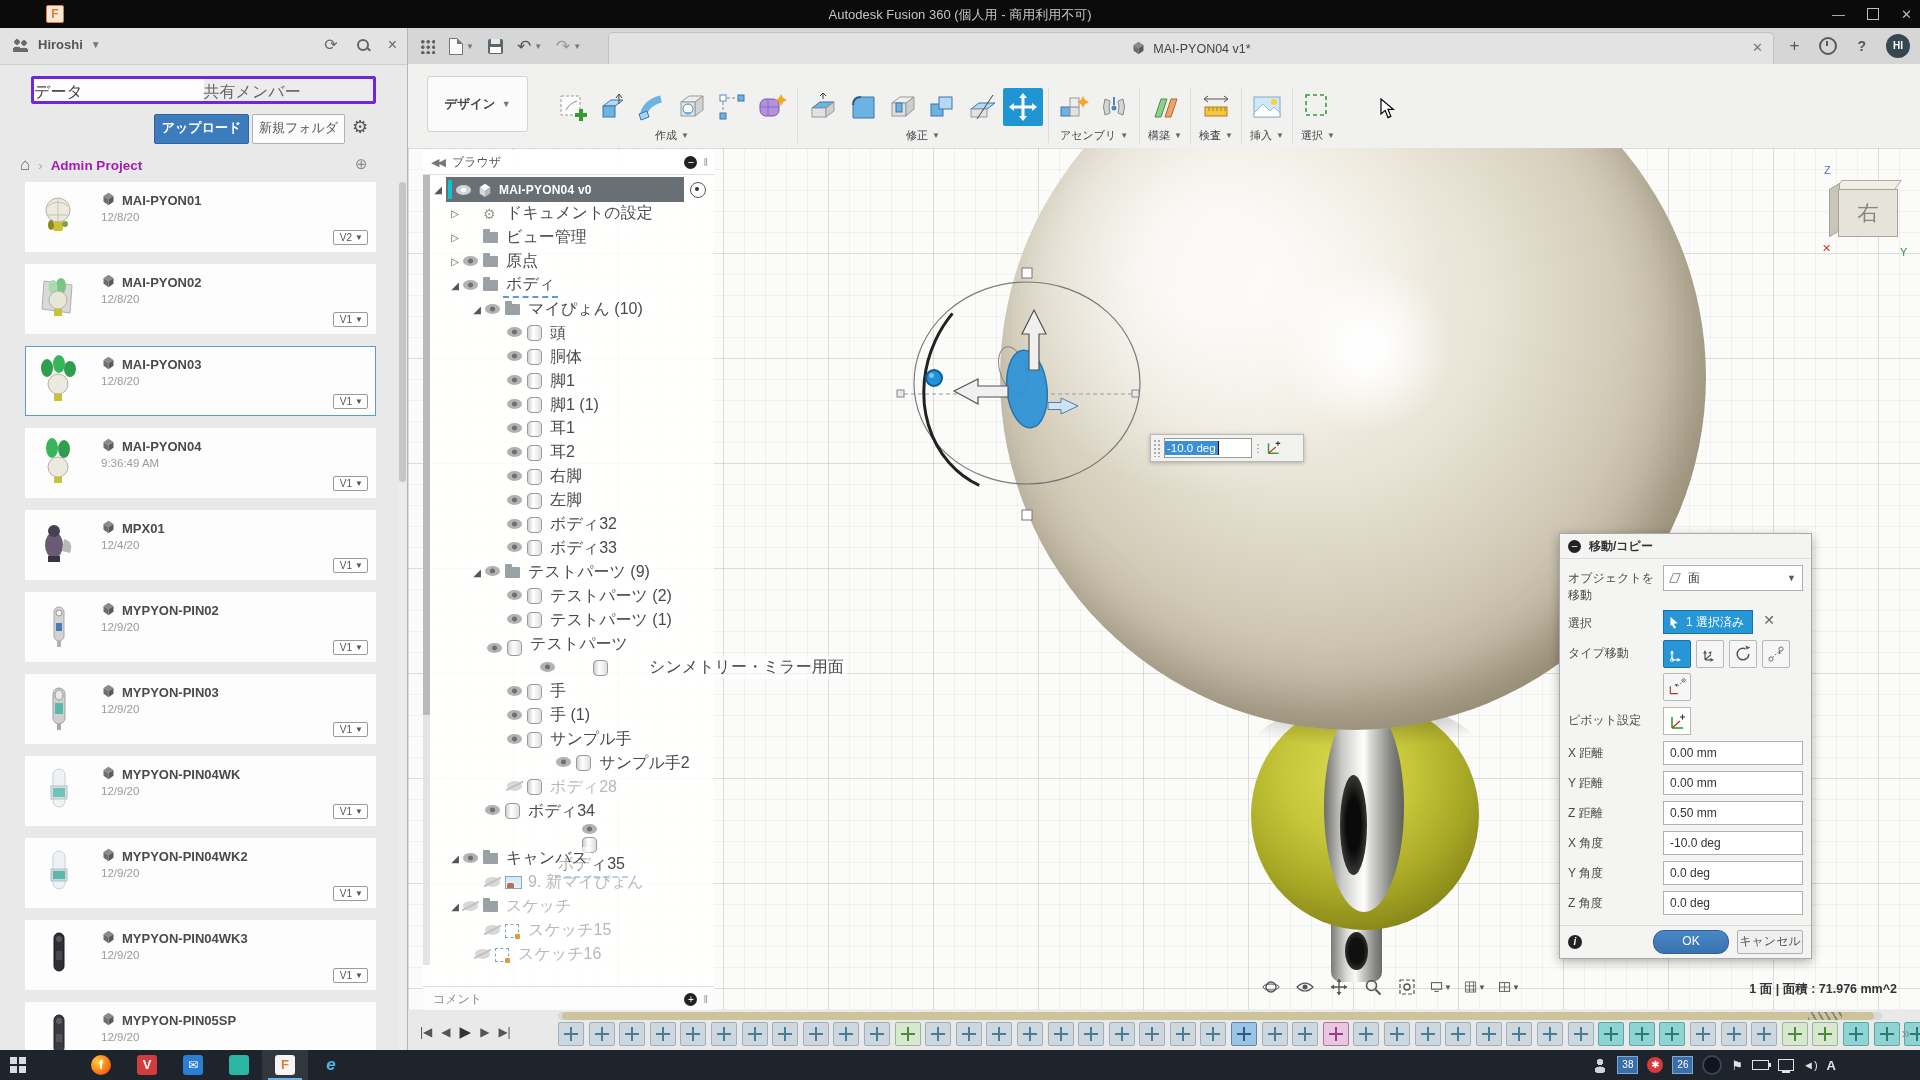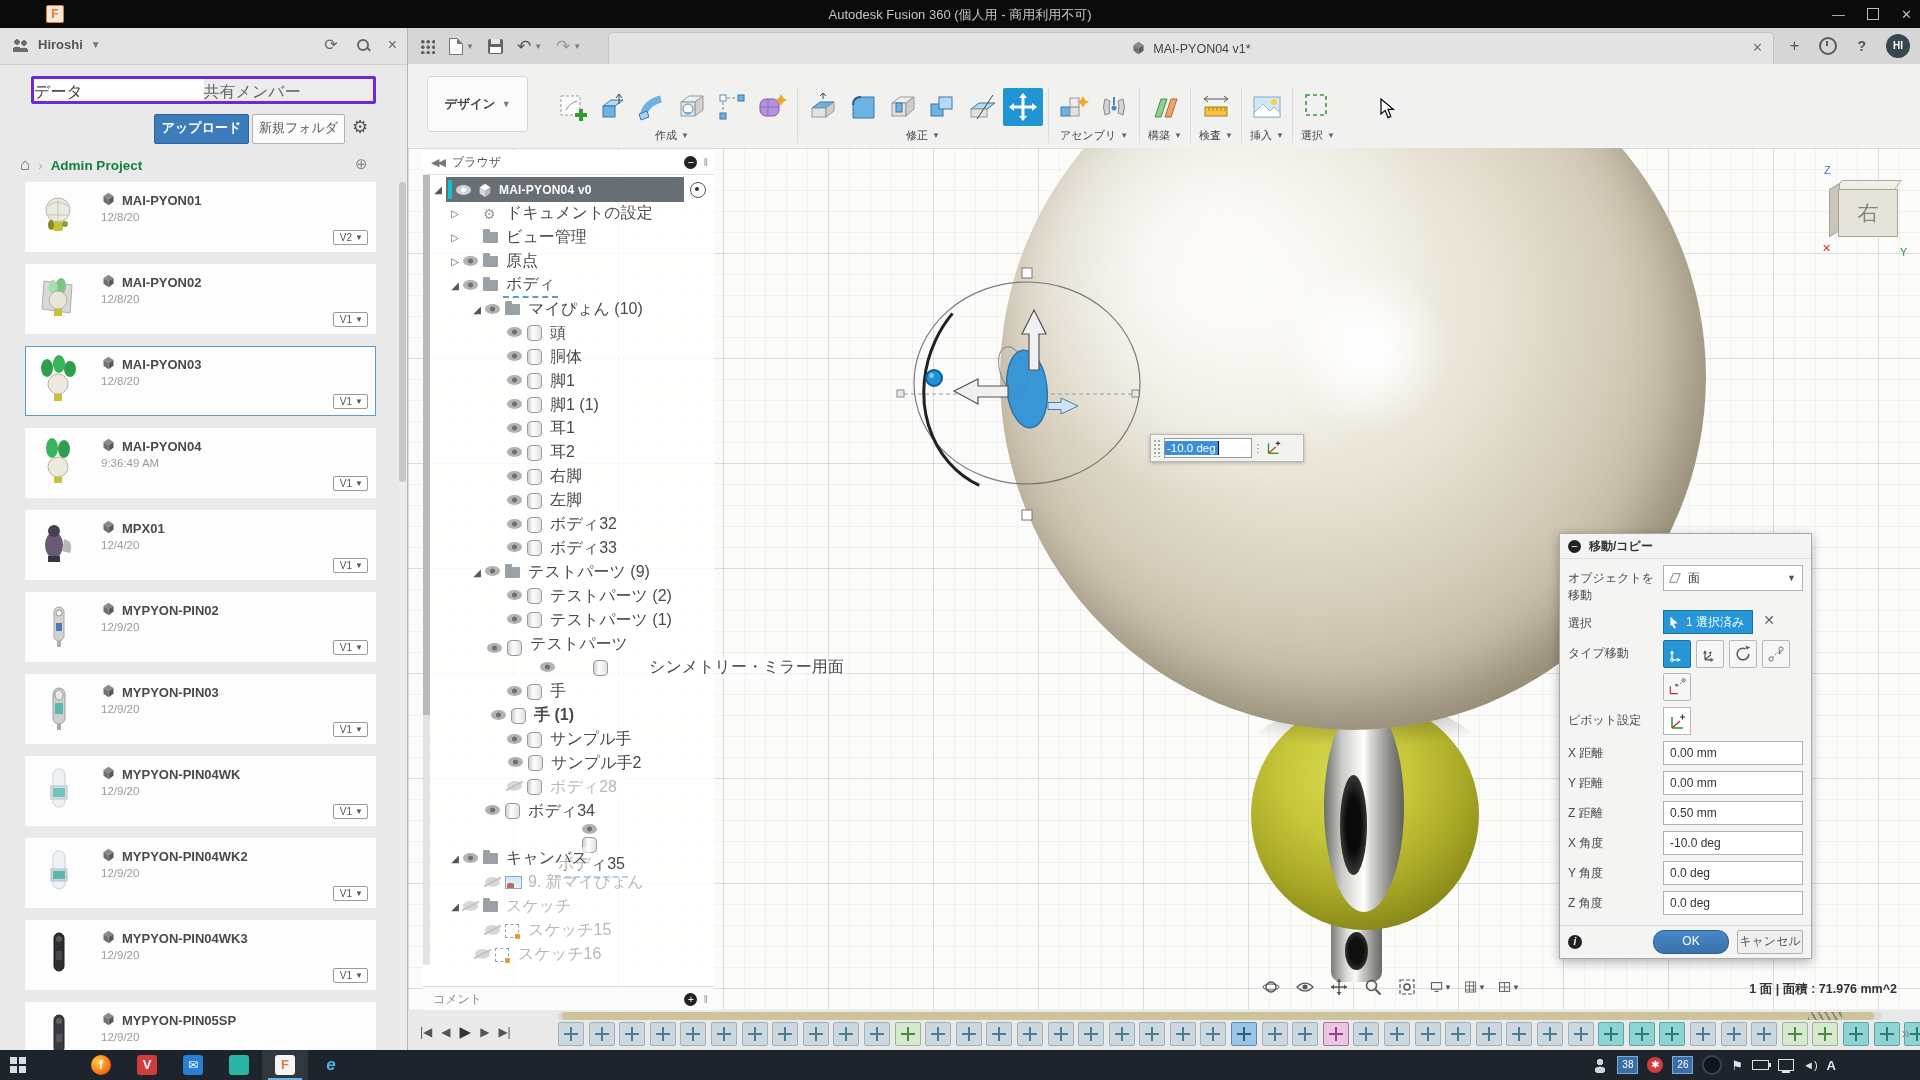--- a/index.html
+++ b/index.html
@@ -33,21 +33,21 @@
 .dp-tabs{position:absolute;left:31px;top:48px;width:345px;height:28px;display:flex}
 .dp-tab{flex:1;border:3px solid #6d28d9;background:#ececec;color:#666;text-align:left;line-height:26px;font-size:16px}
 .dp-tab.active{background:#fdfdfd;color:#444;border-right:none;border-radius:3px 0 0 3px}
 .dp-tab.right{border-left:none;border-radius:0 3px 3px 0}
 .btn-upload{position:absolute;left:154px;top:86px;width:93px;height:28px;background:#3c7cbd;border:1px solid #2f639a;color:#fff;font-weight:bold;font-size:13px;text-align:center;line-height:26px;border-radius:2px}
 .btn-newfolder{position:absolute;left:252px;top:86px;width:91px;height:28px;background:#fbfbfb;border:1px solid #b2b2b2;color:#555;font-size:13px;text-align:center;line-height:26px;border-radius:2px}
 .ic-gear{position:absolute;left:352px;top:88px;font-size:18px;color:#555}
 .dp-crumb{position:absolute;left:20px;top:126px;height:22px;display:flex;align-items:center;gap:8px;color:#777}
 .ic-home{font-size:17px;color:#6a6a6a}
 .crumb-sep{color:#aaa;font-size:13px}
-.crumb-name{font-weight:bold;color:#15803d;font-size:13.5px}
+.crumb-name{font-weight:bold;color:#a21caf;font-size:13.5px}
 .ic-globe{position:absolute;left:355px;top:127px;font-size:15px;color:#8a8a8a}
 .dp-list{position:absolute;left:0;top:154px;width:100%;height:868px;overflow:hidden}
 .card{position:relative;margin:0 20px 12px 25px;width:349px;height:68px;background:#fdfdfd;border:1px solid #fdfdfd}
 .card.sel{border:1px solid #5b9bd0}
 .card-thumb{position:absolute;left:8px;top:8px;width:50px;height:50px}
 .card-thumb svg{width:50px;height:50px}
 .card-name{position:absolute;left:75px;top:8px;display:flex;gap:6px;align-items:center;font-size:13px;font-weight:bold;color:#4a4a4a}
 .cube-glyph svg{width:15px;height:15px}
 .card-date{position:absolute;left:75px;top:28px;font-size:11.5px;color:#9a9a9a}
 .card-badge{position:absolute;right:7px;bottom:6px;border:1px solid #9a9a9a;background:#fff;border-radius:2px;font-size:10px;color:#555;padding:1px 4px 1px 6px;display:flex;gap:3px;align-items:center}
@@ -1008,37 +1008,37 @@
             <span class="lbl">シンメトリー・ミラー用面</span>
           </div>
           <div class="trow" style="padding-left: 68px;">
             <span class="exp"></span>
             <span class="eyec"><span class="eye"></span></span>
             <span class="iconc">
               <span class="ic-bodyc"></span>
             </span>
             <span class="lbl">手</span>
           </div>
-          <div class="trow" style="padding-left: 52px; font-weight: bold;">
+          <div class="trow" style="padding-left: 68px;">
             <span class="exp"></span>
             <span class="eyec"><span class="eye"></span></span>
             <span class="iconc">
               <span class="ic-bodyc"></span>
             </span>
             <span class="lbl">手 (1)</span>
           </div>
           <div class="trow" style="padding-left: 68px;">
             <span class="exp"></span>
             <span class="eyec"><span class="eye"></span></span>
             <span class="iconc">
               <span class="ic-bodyc"></span>
             </span>
             <span class="lbl">サンプル手</span>
           </div>
-          <div class="trow" style="padding-left: 69px;">
+          <div class="trow" style="padding-left: 96px; justify-content: center;">
             <span class="exp"></span>
             <span class="eyec"><span class="eye"></span></span>
             <span class="iconc">
               <span class="ic-bodyc"></span>
             </span>
             <span class="lbl">サンプル手2</span>
           </div>
           <div class="trow dim" style="padding-left: 68px;">
             <span class="exp"></span>
             <span class="eyec"><span class="eye off"></span></span>

